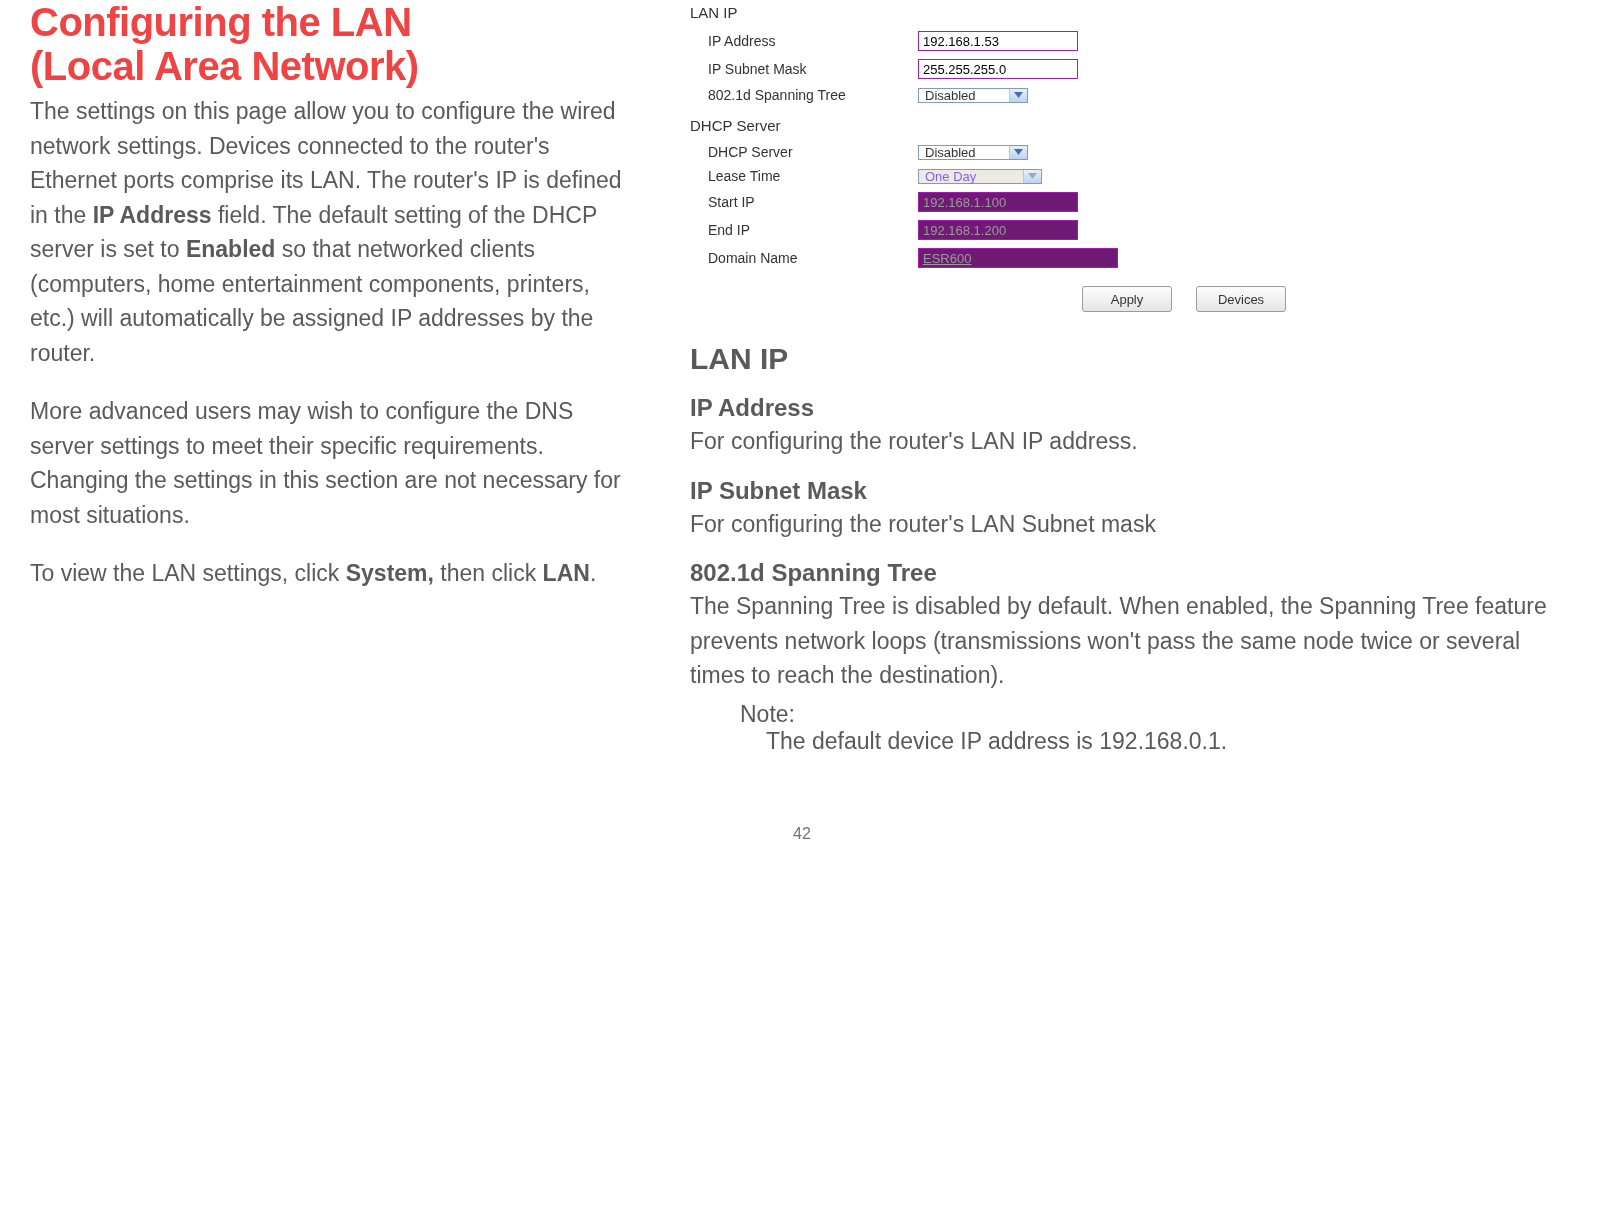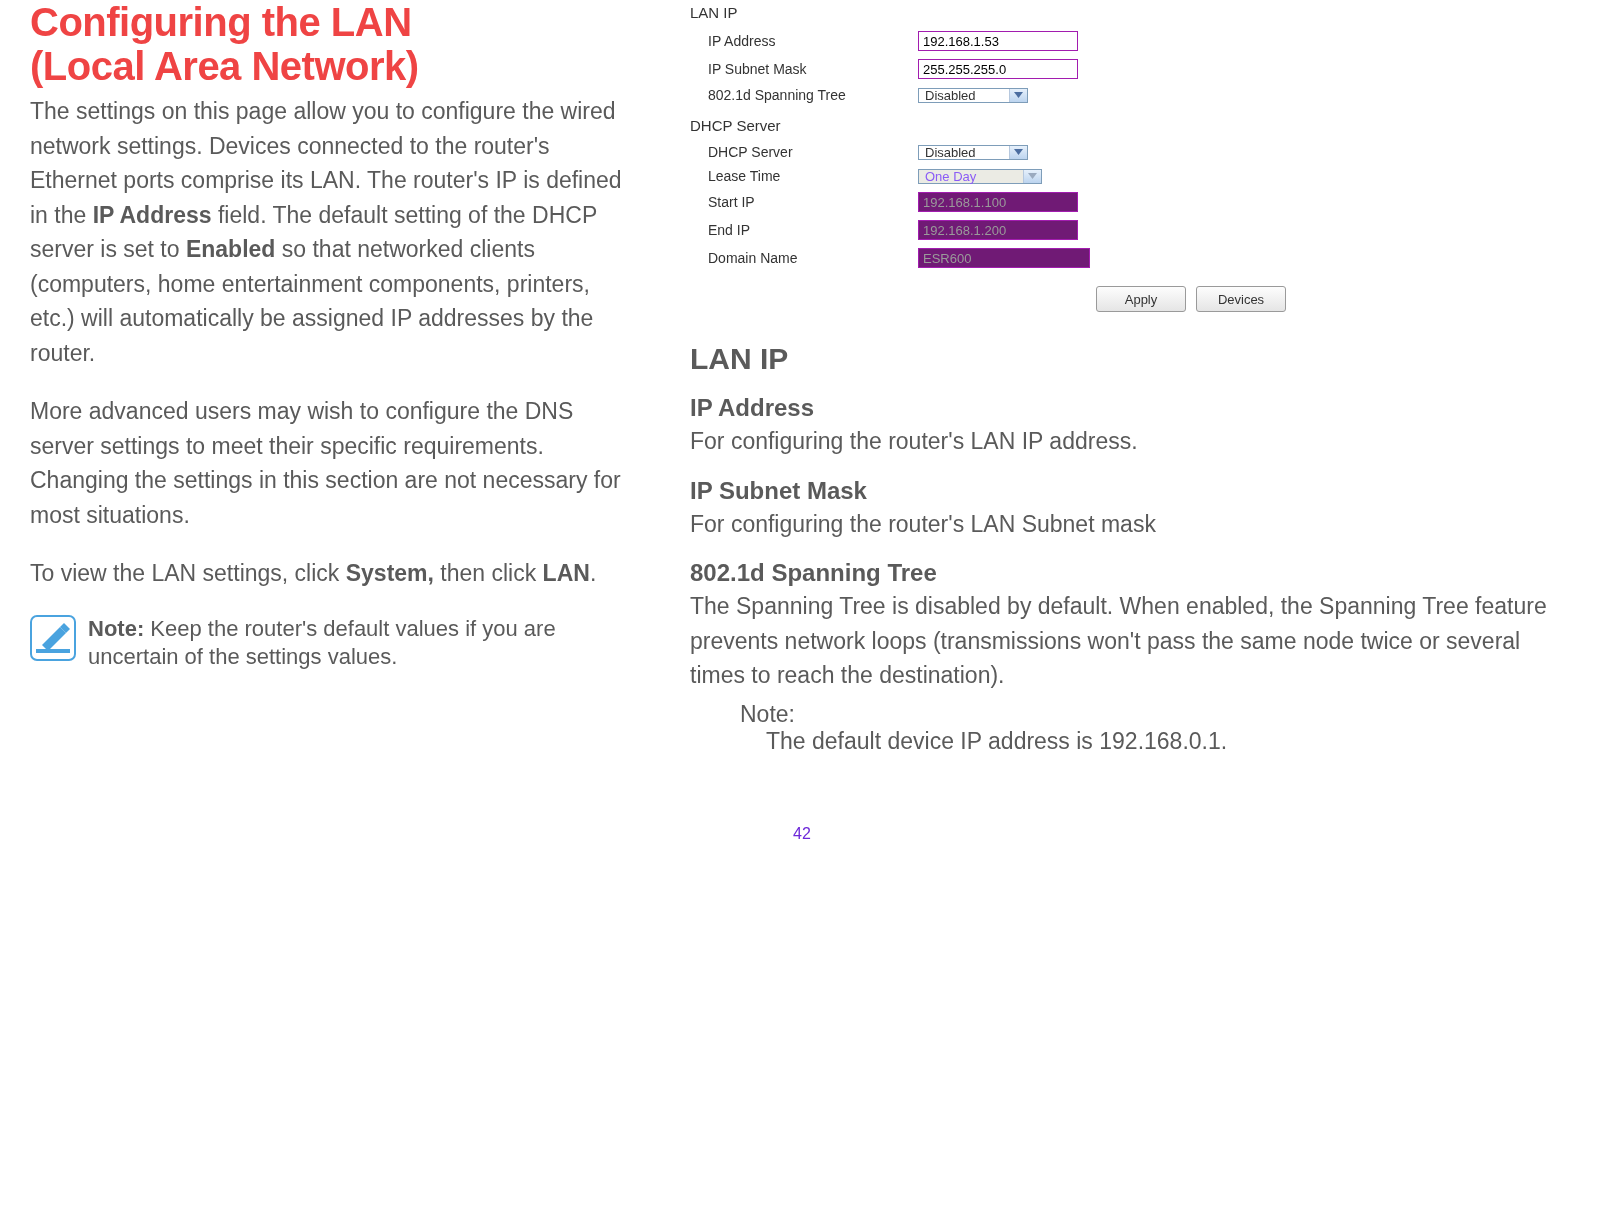--- a/index.html
+++ b/index.html
@@ -105,21 +105,21 @@
     background: linear-gradient(#e6f0fb, #bcd4ef);
     border-left: 1px solid #b6c8de;
     display: flex;
     align-items: center;
     justify-content: center;
   }
   .select-btn svg { display:block; }
   .btn-row {
     display: flex;
     justify-content: flex-end;
-    gap: 10px;
+    gap: 24px;
     margin-top: 14px;
     padding-right: 4px;
     align-items: flex-end;
   }
   .btn {
     min-width: 64px;
     height: 24px;
     border: 1px solid #9a9a9a;
     border-radius: 3px;
     background: linear-gradient(#fdfdfd, #e5e5e5);
@@ -147,21 +147,21 @@
   .desc {
     font-size: 23px;
     line-height: 1.5;
     margin: 0 0 8px 0;
   }
   .indent-note { margin-left: 50px; font-size: 23px; }
   .indent-note2 { margin-left: 76px; font-size: 23px; }
   .page-num {
     text-align: center;
     font-size: 16px;
-    color: #6d28d9;
+    color: #737373;
     margin-top: 70px;
   }
 </style>
 </head>
 <body>
 
 <div class="page">
 
   <div class="col col-left">
     <h1>
@@ -172,33 +172,20 @@
     <p class="body-text">
       <span>The settings on this page allow you to configure the wired network settings. Devices connected to the router's Ethernet ports comprise its LAN. The router's IP is defined in the </span><strong>IP Address</strong><span> field. The default setting of the DHCP server is set to </span><strong>Enabled</strong><span> so that networked clients (computers, home entertainment components, printers, etc.) will automatically be assigned IP addresses by the router.</span>
     </p>
 
     <p class="body-text">More advanced users may wish to configure the DNS server settings to meet their specific requirements. Changing the settings in this section are not necessary for most situations.</p>
 
     <p class="body-text">
       <span>To view the LAN settings, click </span><strong>System,</strong><span> then click </span><strong>LAN</strong><span>.</span>
     </p>
 
-    <div class="note-row">
-      <div class="note-icon">
-        <svg viewBox="0 0 46 46" width="46" height="46">
-          <rect x="1" y="1" width="44" height="44" rx="6" fill="#ffffff" stroke="#4aa3df" stroke-width="2"></rect>
-          <rect x="6" y="34" width="34" height="4" fill="#4aa3df"></rect>
-          <path d="M12 30 L30 12 L36 18 L18 36 Z" fill="#4aa3df"></path>
-          <path d="M30 12 L34 8 L40 14 L36 18 Z" fill="#4aa3df"></path>
-        </svg>
-      </div>
-      <div class="note-text">
-        <strong>Note:</strong><span> Keep the router's default values if you are uncertain of the settings values.</span>
-      </div>
-    </div>
   </div>
 
   <div class="col col-right">
 
     <div class="panel">
       <div class="panel-section-title">LAN IP</div>
 
       <div class="field-row">
         <div class="field-label">IP Address</div>
         <input class="text-input" value="192.168.1.53" style="">
@@ -252,21 +239,21 @@
         <input class="text-input disabled" disabled="" value="192.168.1.100" style="">
       </div>
 
       <div class="field-row">
         <div class="field-label">End IP</div>
         <input class="text-input disabled" disabled="" value="192.168.1.200" style="">
       </div>
 
       <div class="field-row">
         <div class="field-label">Domain Name</div>
-        <input class="text-input disabled" style="width: 172px;" disabled="" value="ESR600">
+        <input class="text-input disabled" style="width: 200px; text-decoration: underline;" disabled="" value="ESR600">
       </div>
 
       <div class="btn-row">
         <div class="btn">Apply</div>
         <div class="btn">Devices</div>
       </div>
     </div>
 
     <h2 class="sec">LAN IP</h2>
 

